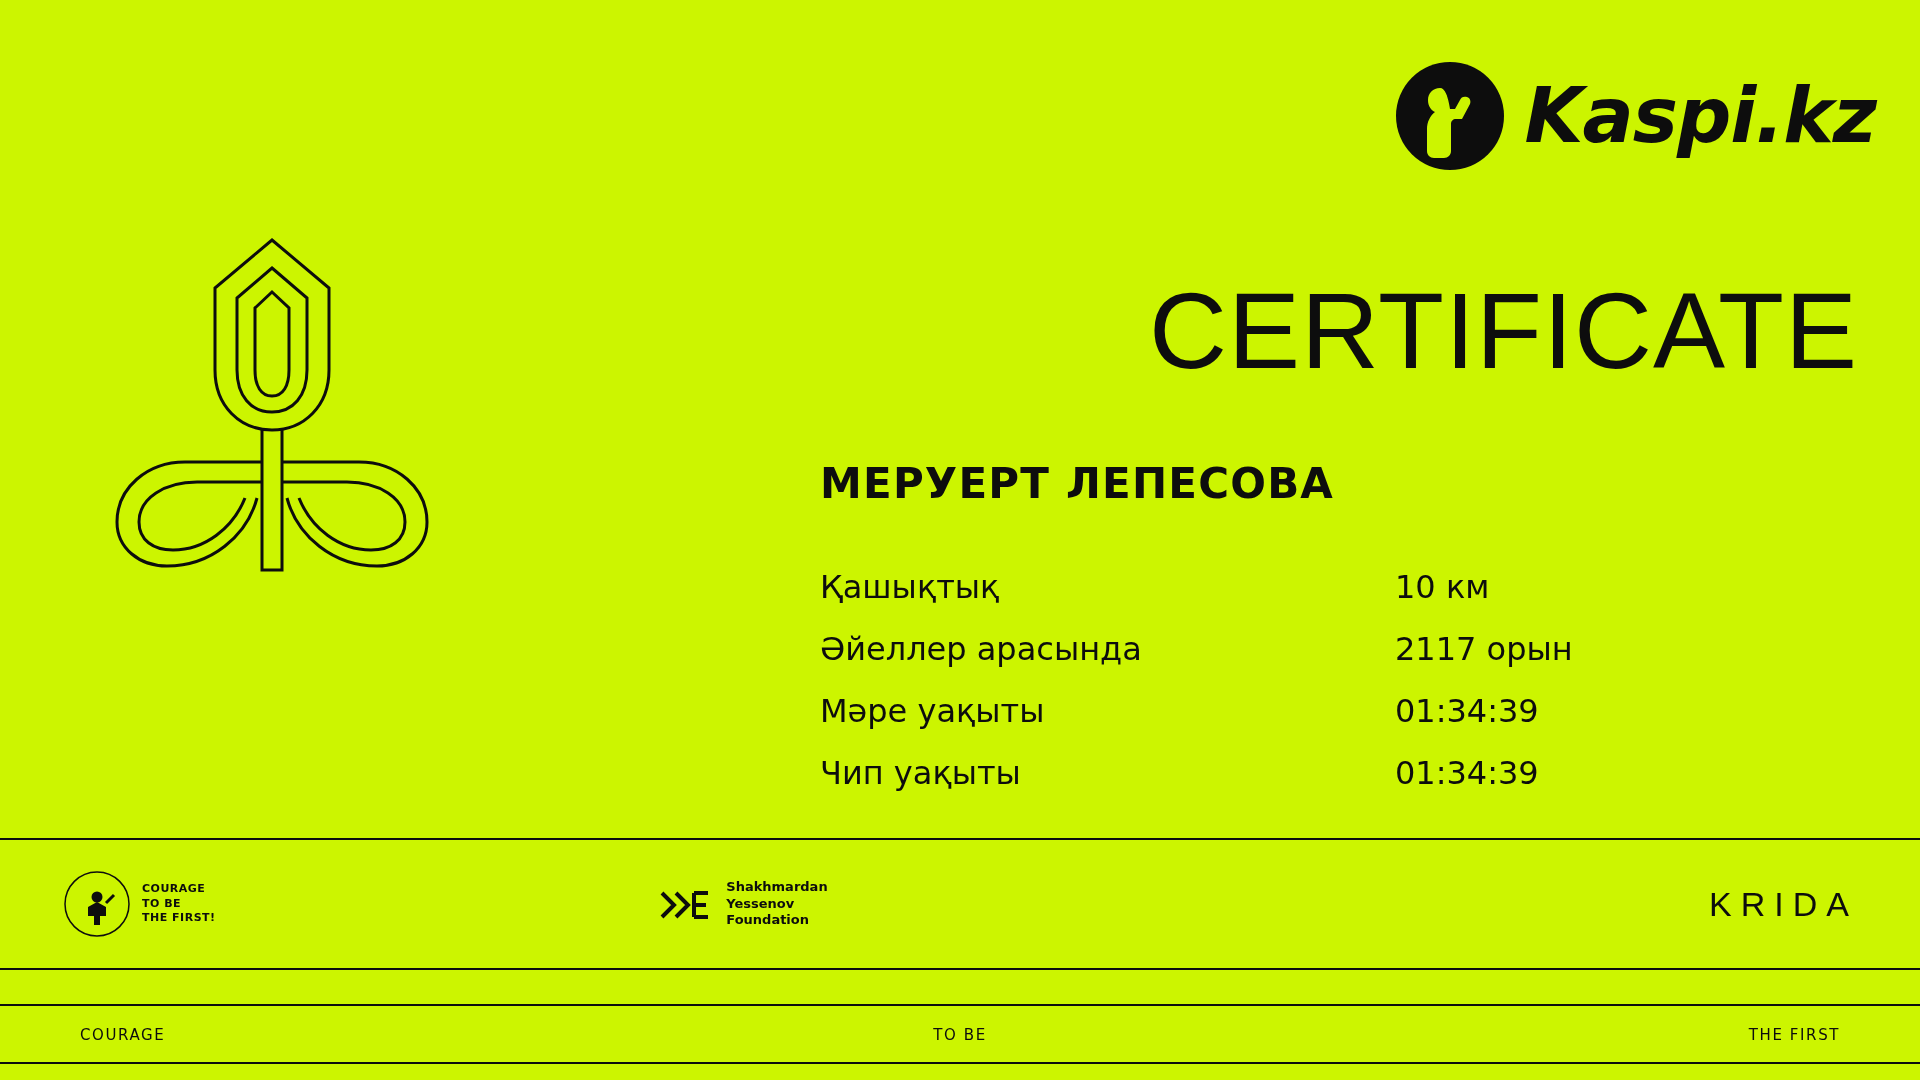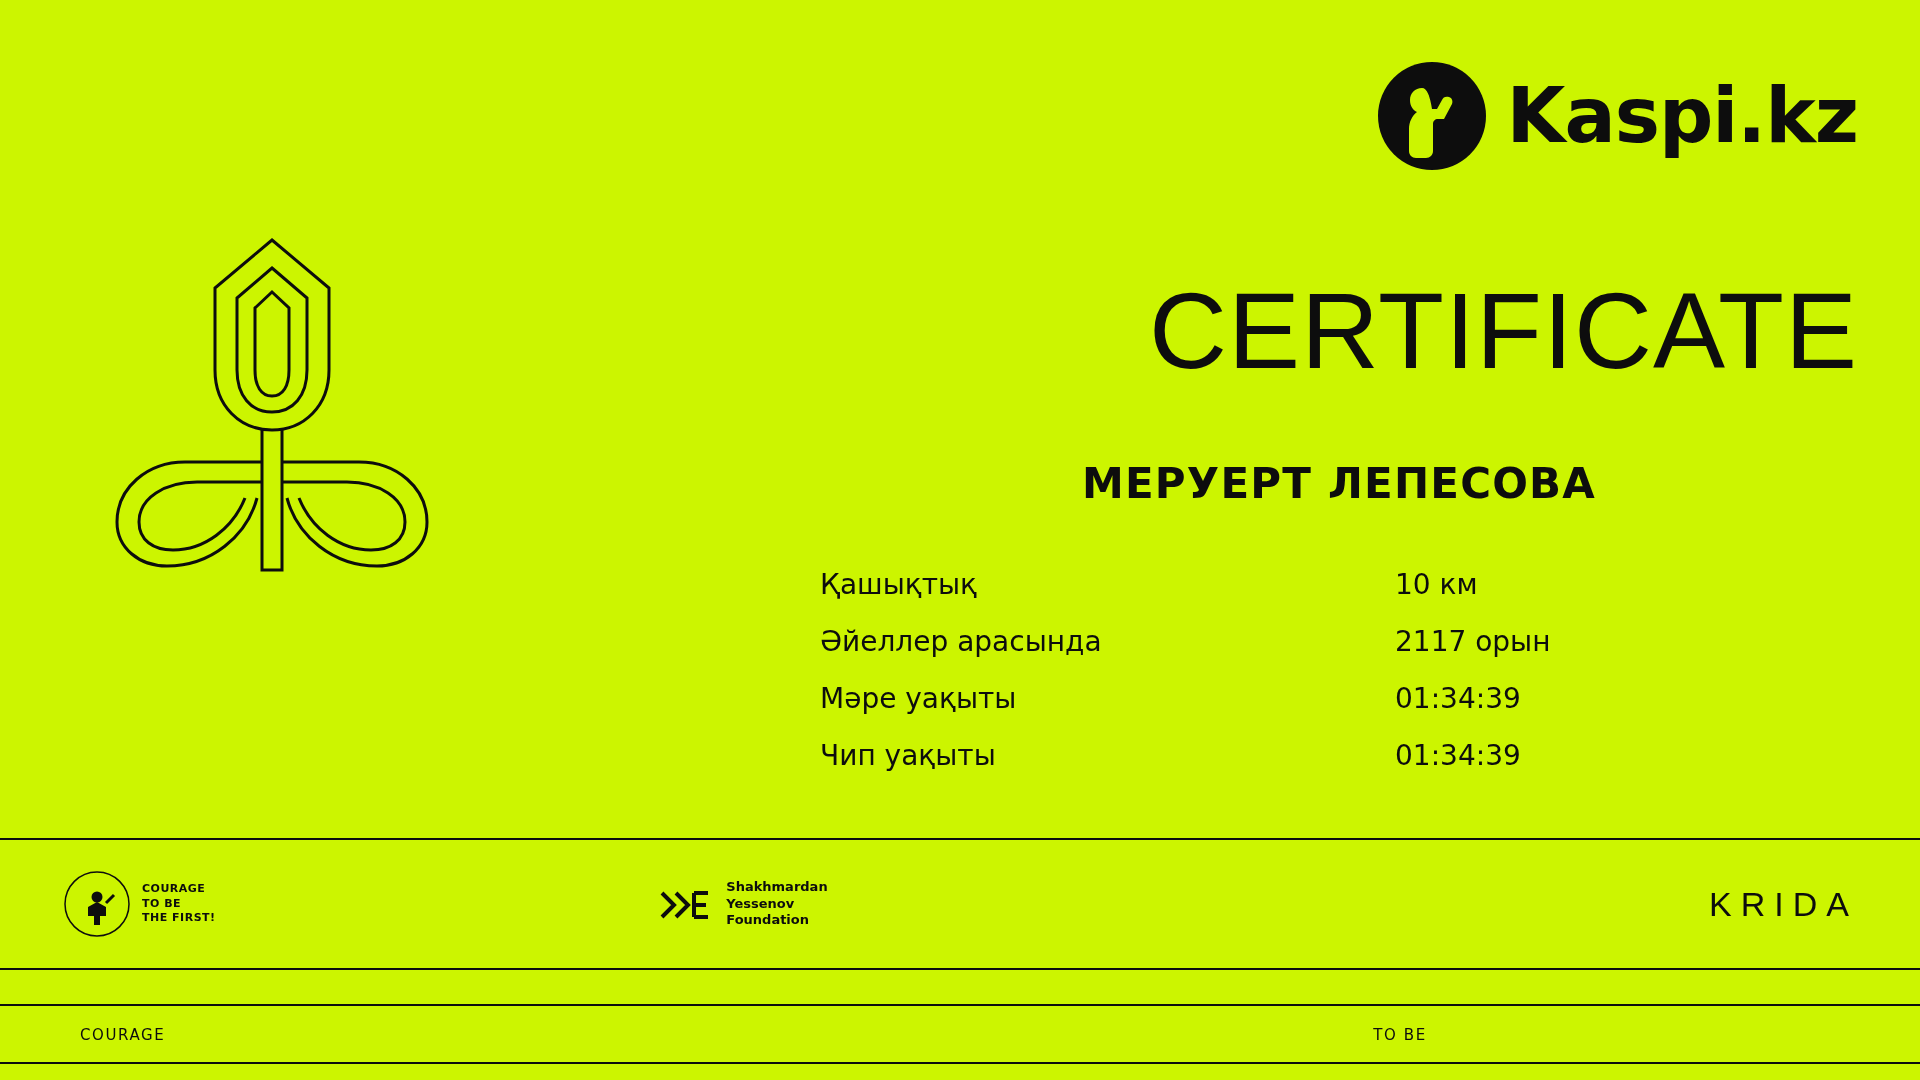--- a/index.html
+++ b/index.html
@@ -18,24 +18,25 @@
 
   .certificate {
     position: absolute;
     inset: 0;
   }
 
   
   .kaspi-logo {
     position: absolute;
     top: 62px;
-    right: 62px;
+    right: 44px;
     display: flex;
     align-items: center;
     gap: 20px;
+    font-style: italic;
   }
   .kaspi-mark {
     width: 108px;
     height: 108px;
   }
   .kaspi-word {
     font-size: 76px;
     font-weight: bold;
     letter-spacing: -1px;
     line-height: 1;
@@ -79,30 +80,29 @@
     text-align: right;
     font-weight: 400;
     font-family: "Liberation Sans", sans-serif;
   }
   .athlete-name {
     margin-top: 74px;
     font-size: 42px;
     font-weight: bold;
     letter-spacing: 1.2px;
     font-family: "DejaVu Sans", sans-serif;
-    text-align: center;
   }
 
   .results-table {
     margin-top: 48px;
     width: 100%;
     border-collapse: collapse;
   }
   .results-table td {
-    font-size: 28px;
+    font-size: 32px;
     padding: 12px 0;
     vertical-align: top;
     font-family: "DejaVu Sans", sans-serif;
   }
   .results-table td.label {
     width: 575px;
   }
   .results-table td.value {
     width: auto;
   }
@@ -280,15 +280,16 @@
 
     <div class="sponsor sponsor-3">
       <span class="krida-text">KRIDA</span>
     </div>
 
   </div>
 
   <div class="tagline-row">
     <span class="tagline-left">COURAGE</span>
     <span class="tagline-mid">TO BE</span>
+    <span class="tagline-right">THE FIRST</span>
   </div>
 
 </div>
 
 </body></html>

